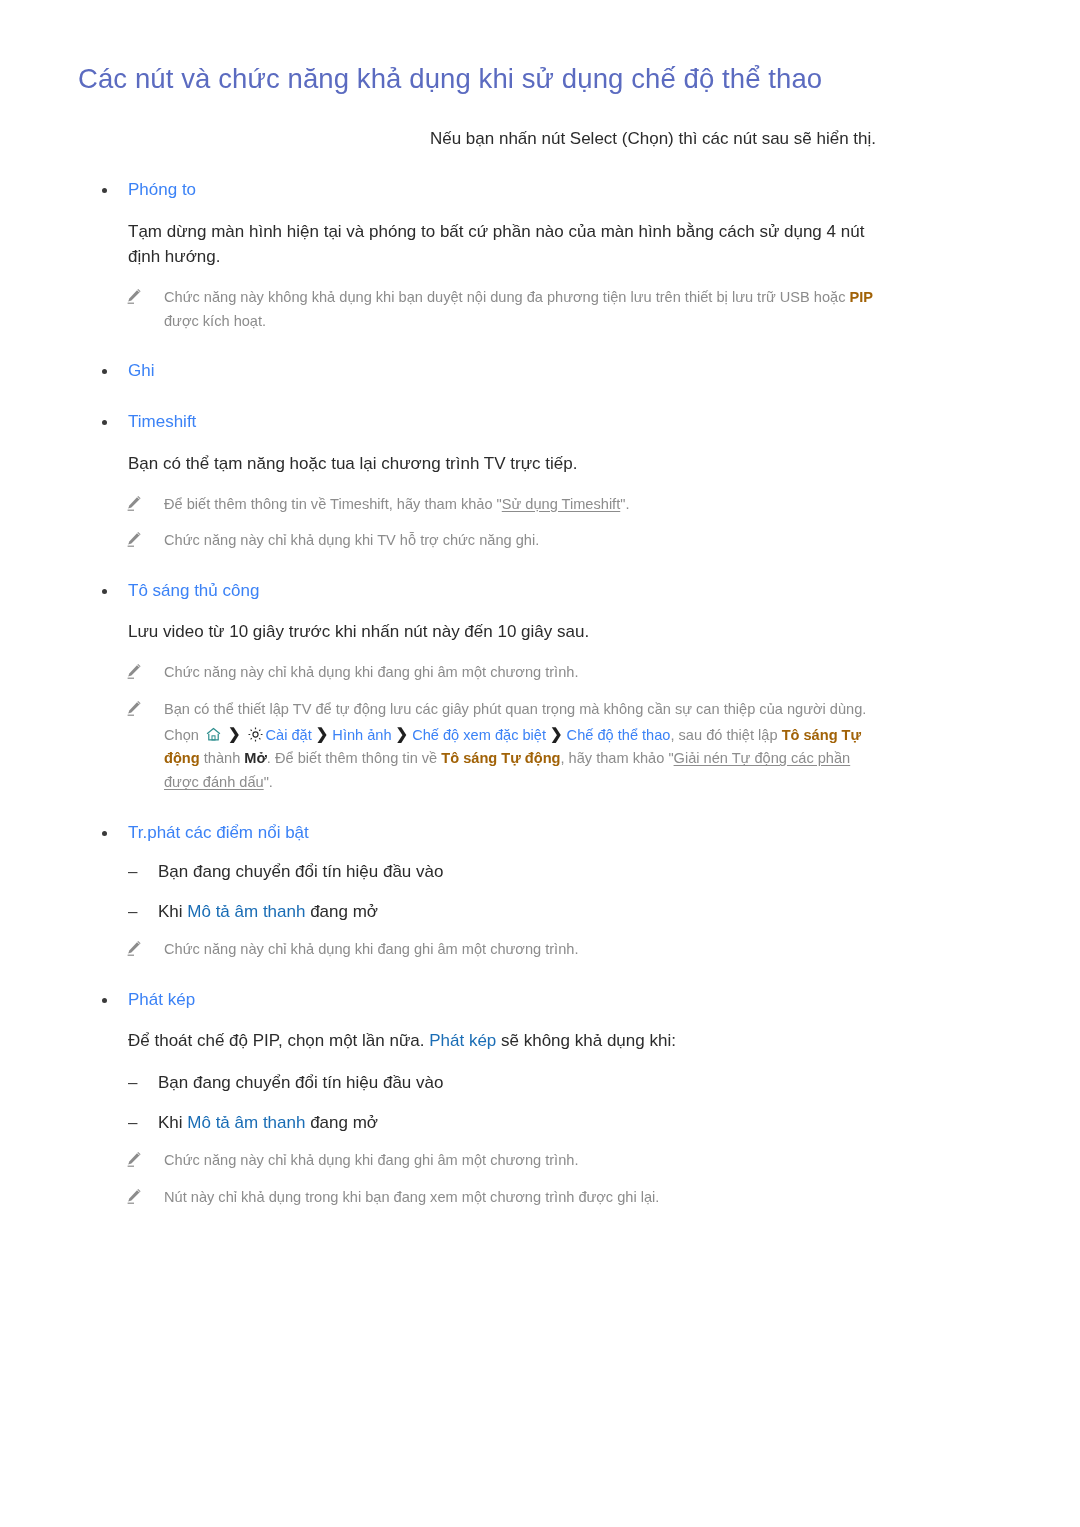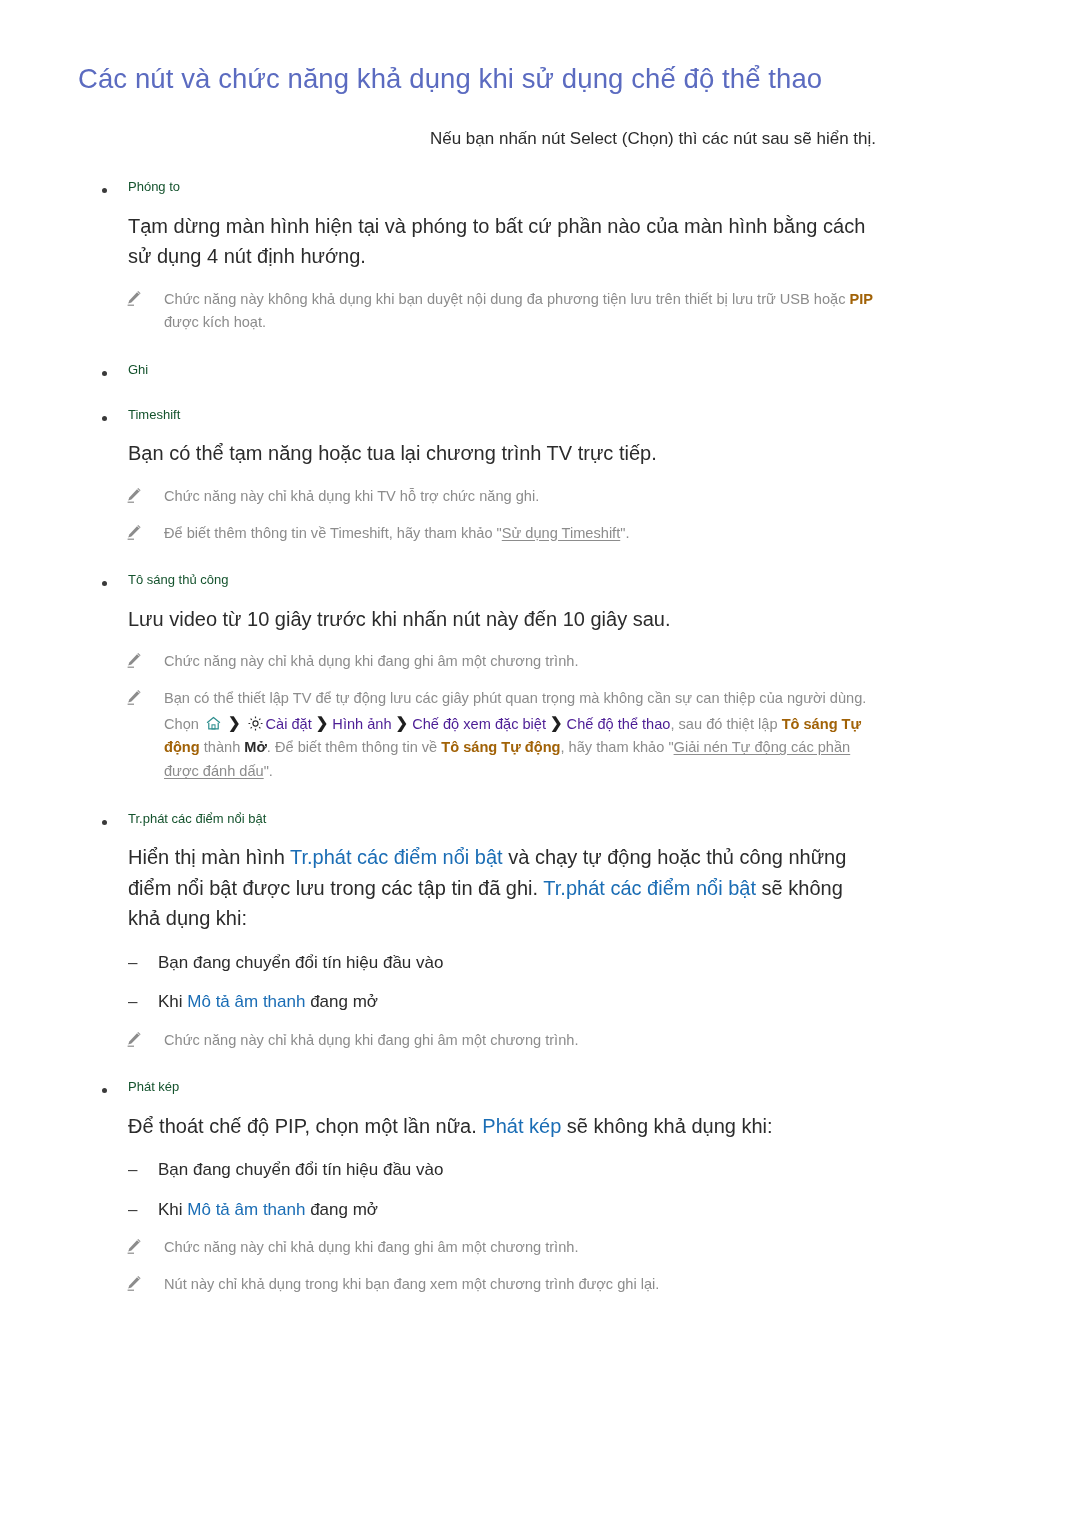--- a/index.html
+++ b/index.html
@@ -39,40 +39,40 @@
     color: #2b2b2b;
     margin: 0 0 26px 0;
     text-align: right;
   }
 
   
   .b1 {
     position: relative;
     padding-left: 50px;
     margin: 26px 0 14px 0;
-    font-size: 13px;
+    font-size: 17px;
     line-height: 1.45;
-    color: #14532d;
+    color: #3b82f6;
   }
   .b1::before {
     content: "";
     position: absolute;
     left: 24px;
     top: 10px;
     width: 5px;
     height: 5px;
     border-radius: 50%;
     background: #3a3a3a;
   }
 
   
   .body-p {
     padding-left: 50px;
-    margin: 8px 0 16px 0;
-    font-size: 20px;
+    margin: 16px 0 16px 0;
+    font-size: 17px;
     line-height: 1.52;
     color: #2b2b2b;
   }
 
   
   .b2 {
     position: relative;
     padding-left: 80px;
     margin: 14px 0 14px 0;
     font-size: 17px;
@@ -108,21 +108,21 @@
 
   
   .lnk {
     color: #8c8c8c;
     text-decoration: underline;
     text-underline-offset: 2px;
   }
   .blue        { color: #1a6db5; }
   .blue-b      { color: #1a6db5; font-weight: bold; }
   .dark-b      { color: #2b2b2b; font-weight: bold; }
-  .note .blue  { color: #4c1d95; }
+  .note .blue  { color: #3b82f6; }
   .note .blue-b{ color: #a16207; font-weight: bold; }
 
   .chev {
     display: inline-block;
     color: #1f1f1f;
     font-weight: bold;
     font-size: 15px;
     padding: 0 4px;
     vertical-align: 1px;
   }
@@ -165,32 +165,32 @@
   <p class="body-p">Bạn có thể tạm năng hoặc tua lại chương trình TV trực tiếp.</p>
 
   <div class="note">
     <span class="pencil">
       <svg viewBox="0 0 18 18" width="18" height="18" aria-hidden="true">
         <path d="M13.2 1.9 L15.6 4.3 L6.4 13.5 L3.2 14.6 L4.3 11.4 Z" fill="#8c8c8c"></path>
         <path d="M12.2 2.9 L14.6 5.3" stroke="#ffffff" stroke-width="0.9" fill="none"></path>
         <rect x="2.6" y="15.6" width="6.4" height="1.2" fill="#8c8c8c"></rect>
       </svg>
     </span>
+    <span>Để biết thêm thông tin về Timeshift, hãy tham khảo "</span><a class="lnk" href="#">Sử dụng Timeshift</a><span>".</span>
+  </div>
+
+  <div class="note">
+    <span class="pencil">
+      <svg viewBox="0 0 18 18" width="18" height="18" aria-hidden="true">
+        <path d="M13.2 1.9 L15.6 4.3 L6.4 13.5 L3.2 14.6 L4.3 11.4 Z" fill="#8c8c8c"></path>
+        <path d="M12.2 2.9 L14.6 5.3" stroke="#ffffff" stroke-width="0.9" fill="none"></path>
+        <rect x="2.6" y="15.6" width="6.4" height="1.2" fill="#8c8c8c"></rect>
+      </svg>
+    </span>
     <span>Chức năng này chỉ khả dụng khi TV hỗ trợ chức năng ghi.</span>
-  </div>
-
-  <div class="note">
-    <span class="pencil">
-      <svg viewBox="0 0 18 18" width="18" height="18" aria-hidden="true">
-        <path d="M13.2 1.9 L15.6 4.3 L6.4 13.5 L3.2 14.6 L4.3 11.4 Z" fill="#8c8c8c"></path>
-        <path d="M12.2 2.9 L14.6 5.3" stroke="#ffffff" stroke-width="0.9" fill="none"></path>
-        <rect x="2.6" y="15.6" width="6.4" height="1.2" fill="#8c8c8c"></rect>
-      </svg>
-    </span>
-    <span>Để biết thêm thông tin về Timeshift, hãy tham khảo "</span><a class="lnk" href="#">Sử dụng Timeshift</a><span>".</span>
   </div>
 
   <div class="b1">Tô sáng thủ công</div>
   <p class="body-p">Lưu video từ 10 giây trước khi nhấn nút này đến 10 giây sau.</p>
 
   <div class="note">
     <span class="pencil">
       <svg viewBox="0 0 18 18" width="18" height="18" aria-hidden="true">
         <path d="M13.2 1.9 L15.6 4.3 L6.4 13.5 L3.2 14.6 L4.3 11.4 Z" fill="#8c8c8c"></path>
         <path d="M12.2 2.9 L14.6 5.3" stroke="#ffffff" stroke-width="0.9" fill="none"></path>
@@ -214,21 +214,20 @@
           <rect x="7.4" y="10.4" width="3.2" height="4.4" stroke="#2f8f8f" stroke-width="1.1" fill="none"></rect>
         </svg></span><span class="chev">❯</span><span class="icon-inline"><svg viewBox="0 0 18 18" width="17" height="17" aria-hidden="true">
           <g fill="none" stroke="#2b2b2b" stroke-width="1.25">
             <circle cx="9" cy="9" r="2.7"></circle>
             <path d="M9 1.6 L9 3.4 M9 14.6 L9 16.4 M1.6 9 L3.4 9 M14.6 9 L16.4 9 M3.8 3.8 L5.1 5.1 M12.9 12.9 L14.2 14.2 M14.2 3.8 L12.9 5.1 M5.1 12.9 L3.8 14.2"></path>
           </g>
         </svg></span><span class="blue">Cài đặt</span><span class="chev">❯</span><span class="blue">Hình ảnh</span><span class="chev">❯</span><span class="blue">Chế độ xem đặc biệt</span><span class="chev">❯</span><span class="blue">Chế độ thể thao</span><span>, sau đó thiệt lập </span><span class="blue-b">Tô sáng Tự động</span><span> thành </span><span class="dark-b">Mở</span><span>. Để biết thêm thông tin về </span><span class="blue-b">Tô sáng Tự động</span><span>, hãy tham khảo "</span><a class="lnk" href="#">Giải nén Tự động các phần được đánh dấu</a><span>".</span>
   </div>
 
   <div class="b1">Tr.phát các điểm nổi bật</div>
-  <p class="body-p"><span>Hiển thị màn hình </span><span class="blue">Tr.phát các điểm nổi bật</span><span> và chạy tự động hoặc thủ công những điểm nổi bật được lưu trong các tập tin đã ghi. </span><span class="blue">Tr.phát các điểm nổi bật</span><span> sẽ không khả dụng khi:</span></p>
 
   <div class="b2">Bạn đang chuyển đổi tín hiệu đầu vào</div>
 
   <div class="b2"><span>Khi </span><span class="blue">Mô tả âm thanh</span><span> đang mở</span></div>
 
   <div class="note">
     <span class="pencil">
       <svg viewBox="0 0 18 18" width="18" height="18" aria-hidden="true">
         <path d="M13.2 1.9 L15.6 4.3 L6.4 13.5 L3.2 14.6 L4.3 11.4 Z" fill="#8c8c8c"></path>
         <path d="M12.2 2.9 L14.6 5.3" stroke="#ffffff" stroke-width="0.9" fill="none"></path>

